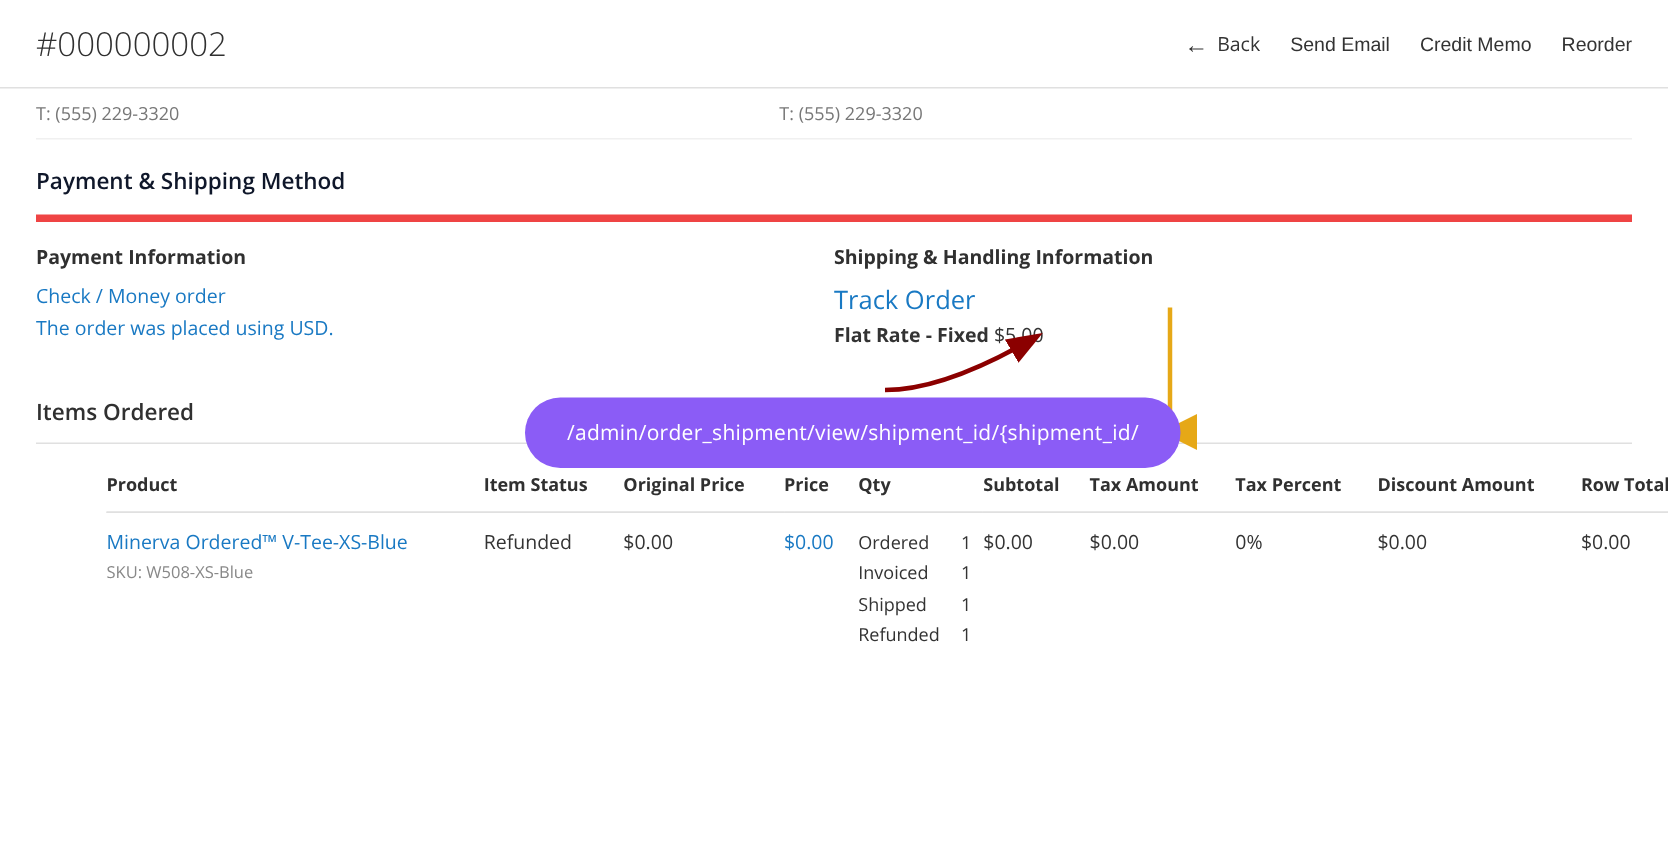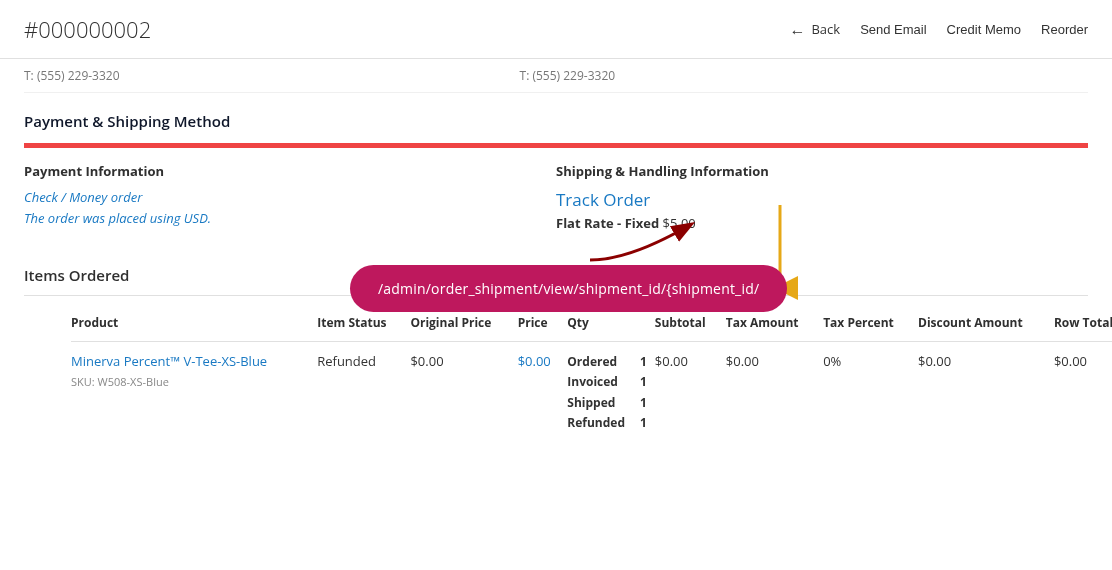--- a/index.html
+++ b/index.html
@@ -101,21 +101,20 @@
     }
     .col-text {
       color: #333;
       font-size: 13px;
       margin: 3px 0;
     }
     .col-text-blue {
       color: #1979c3;
       font-size: 13px;
       margin: 3px 0;
-      font-style: italic;
     }
 
     
     .items-section-header {
       font-size: 15px;
       font-weight: 600;
       color: #303030;
       padding: 10px 0 10px 0;
       border-bottom: 1px solid #e0e0e0;
       margin-bottom: 0;
@@ -152,27 +151,26 @@
       color: #888;
       font-size: 11px;
       margin-top: 4px;
     }
     .qty-row {
       display: flex;
       justify-content: space-between;
       font-size: 12px;
       line-height: 1.7;
       color: #333;
-      font-weight: bold;
     }
 
     
     .overlay-tooltip {
       position: absolute;
-      background: #be185d;
+      background: #8b5cf6;
       color: #fff;
       border-radius: 28px;
       padding: 14px 28px;
       font-size: 14px;
       font-weight: 400;
       left: 350px;
       top: 265px;
       white-space: nowrap;
       z-index: 100;
       letter-spacing: 0.2px;
@@ -260,21 +258,21 @@
           <th>Subtotal</th>
           <th>Tax Amount</th>
           <th>Tax Percent</th>
           <th>Discount Amount</th>
           <th>Row Total</th>
         </tr>
       </thead>
       <tbody>
         <tr class="table-row">
           <td>
-            <a class="product-name">Minerva Percent™ V-Tee-XS-Blue</a>
+            <a class="product-name">Minerva Ordered™ V-Tee-XS-Blue</a>
             <div class="product-sku">SKU: W508-XS-Blue</div>
           </td>
           <td>Refunded</td>
           <td>$0.00</td>
           <td style="color:#1979c3;">$0.00</td>
           <td>
             <div class="qty-row">
               <span>Ordered</span>
               <span>1</span>
             </div>

